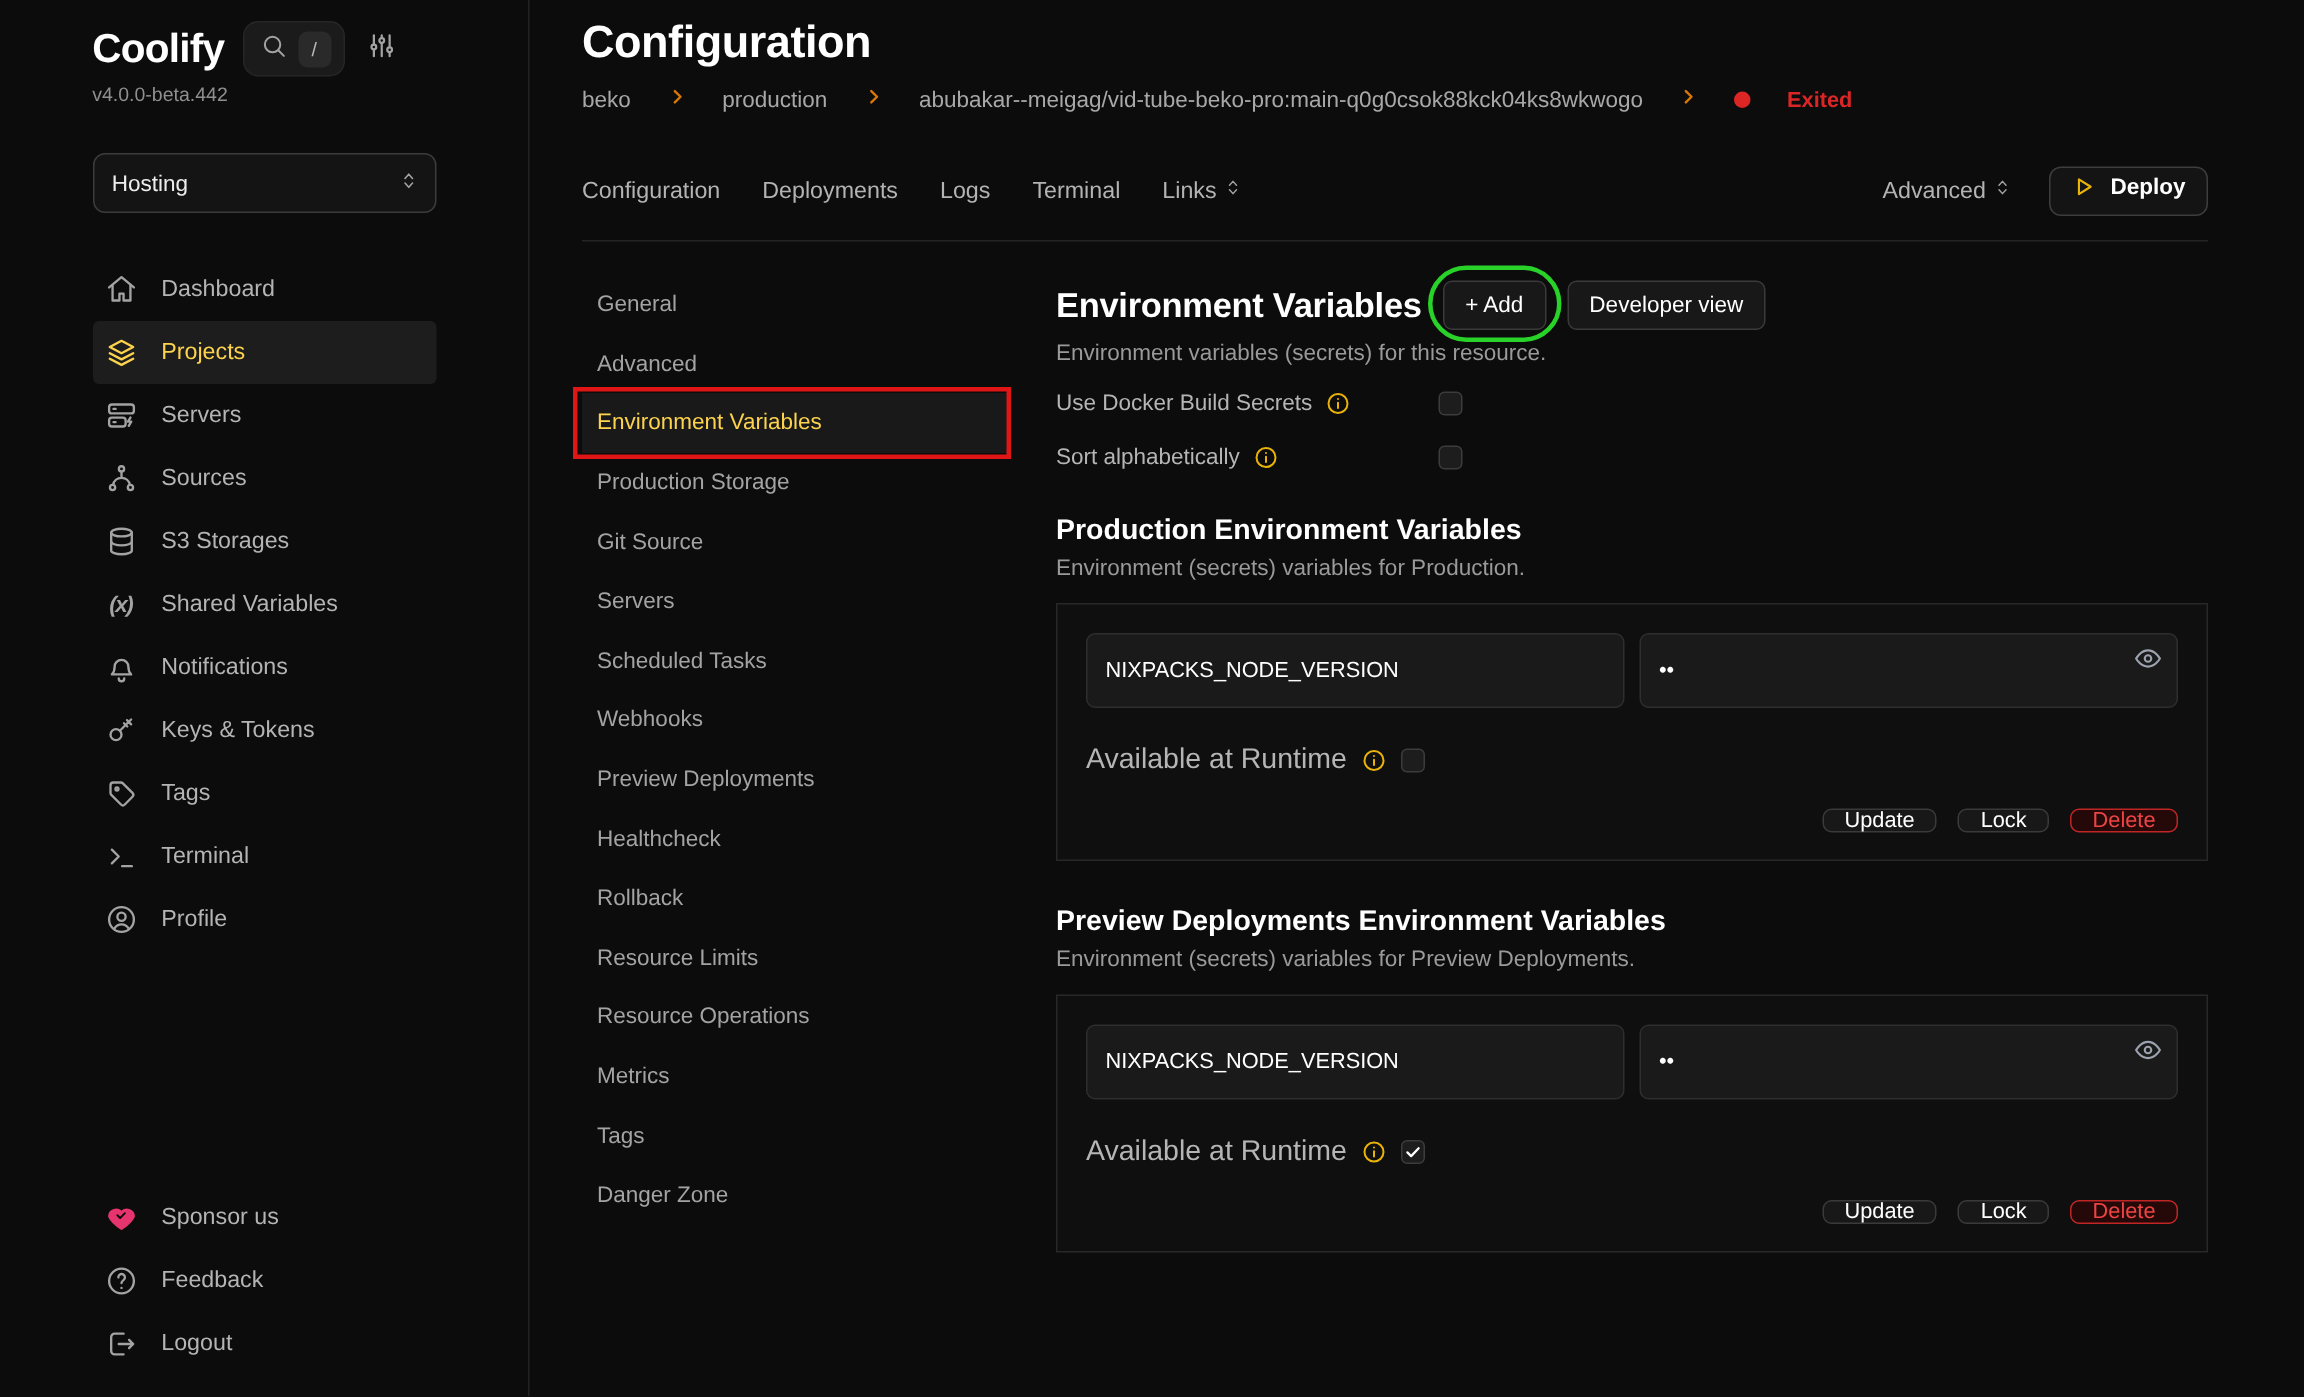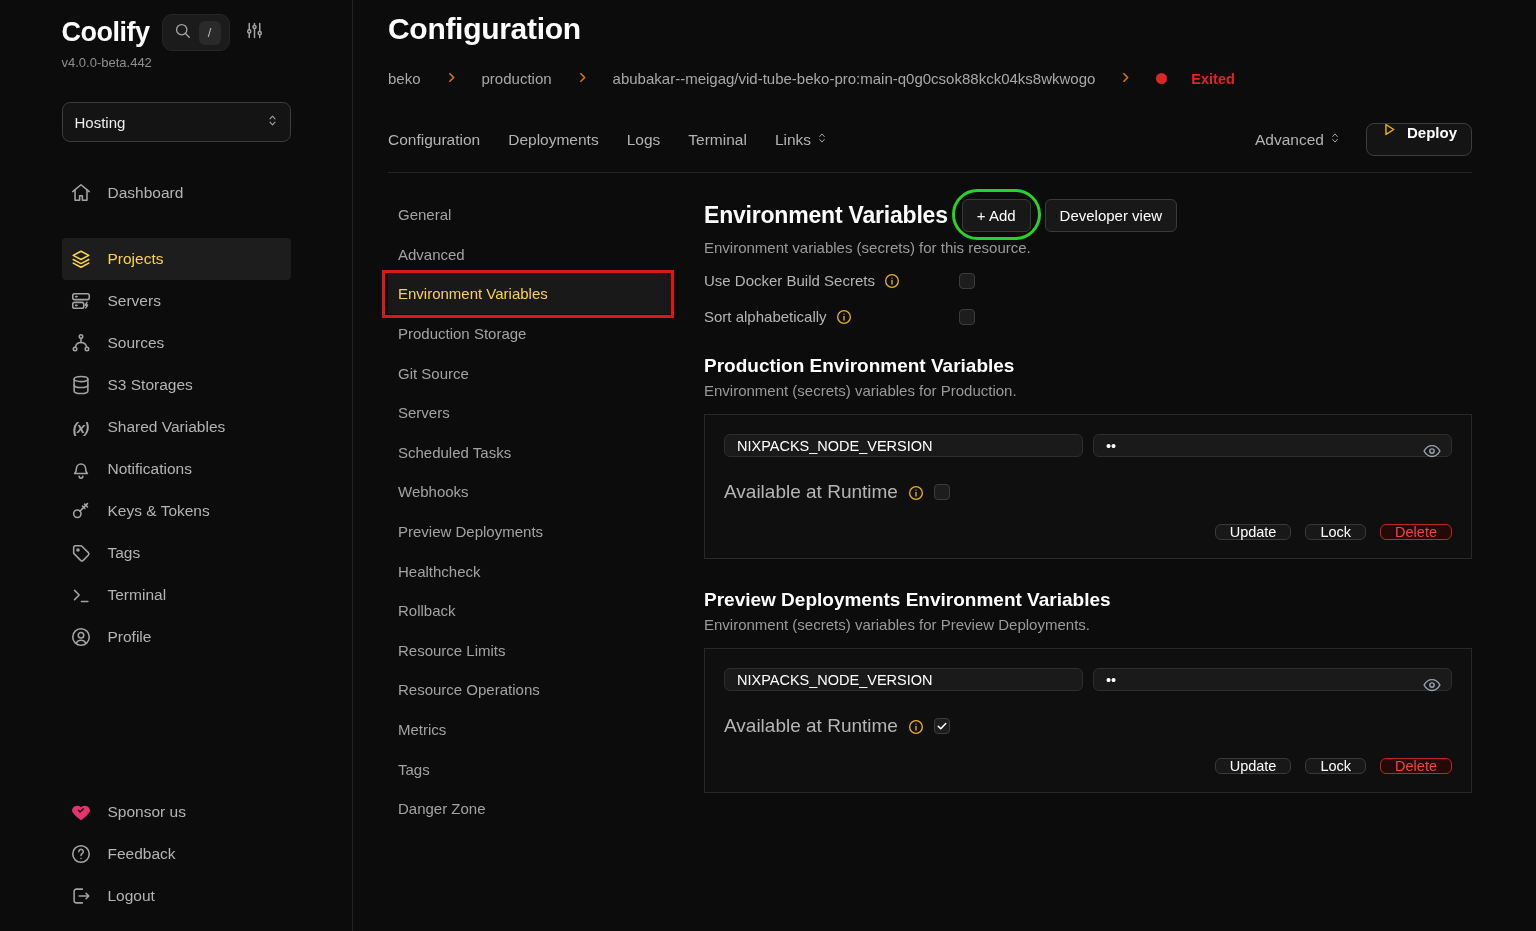--- a/index.html
+++ b/index.html
@@ -19,40 +19,40 @@
     display:flex; align-items:center; justify-content:center; font-size:13px; }
   .sliders-btn { margin-left:2px; cursor:pointer; display:flex; align-items:center; }
   .version { font-size:13px; color:#8f8f8f; margin-top:4px; }
   .team-select { margin-top:32px; height:40px; background:#141414; border:1px solid #3c3c3c;
     border-radius:8px; display:flex; align-items:center; justify-content:space-between;
     padding:0 10px 0 12px; color:#ededed; font-size:15px; cursor:pointer; }
   .nav { margin-top:30px; display:flex; flex-direction:column; }
   .nav-item { display:flex; align-items:center; gap:16px; height:42px; padding-left:8px;
     font-size:15.5px; color:#b4b4b4; cursor:pointer; border-radius:4px; }
   .nav-item .ico { width:22px; height:22px; display:flex; align-items:center; justify-content:center; }
-  .nav-item.active { background:#1d1d1d; color:#fcd34d;margin-top:24px; }
+  .nav-item.active { background:#1d1d1d; color:#fcd34d; }
   .nav-foot { margin-top:auto; display:flex; flex-direction:column; }
   svg.icn { stroke:#a3a3a3; fill:none; stroke-width:1.7; stroke-linecap:round; stroke-linejoin:round; }
   .nav-item.active svg.icn { stroke:#fcd34d; }
   .xvar { font-size:15px; font-weight:bold; color:#a3a3a3; letter-spacing:-1px; font-style:italic; }
 
   
   .main { flex:1; padding:12px 64px 0 35px; display:flex; flex-direction:column; }
   .page-title { font-size:30px; font-weight:bold; color:#fff; letter-spacing:-0.3px; }
-  .breadcrumb { display:flex; align-items:center; gap:24px; margin-top:24px; font-size:15px; color:#a8a8a8; }
+  .breadcrumb { display:flex; align-items:center; gap:24px; margin-top:12px; font-size:15px; color:#a8a8a8; }
   .crumb { cursor:pointer; }
   .status-dot { width:11px; height:11px; border-radius:50%; background:#dc2626; }
   .status-txt { color:#dc2626; font-weight:bold; font-size:14.5px; }
 
   .tabbar { display:flex; align-items:center; margin-top:36px; }
   .tabs { display:flex; align-items:center; gap:28px; font-size:15.5px; color:#b3b3b3; }
   .tab { cursor:pointer; display:flex; align-items:center; gap:4px; }
   .tab-right { margin-left:auto; display:flex; align-items:center; gap:24px; }
   .adv { display:flex; align-items:center; gap:4px; font-size:15.5px; color:#b3b3b3; cursor:pointer; }
-  .deploy-btn { display:flex; align-items:flex-end; gap:9px; height:33px; padding:14px 14px;
+  .deploy-btn { display:flex; align-items:flex-start; gap:9px; height:33px; padding:4px 14px;
     background:#141414; border:1px solid #3d3d3d; border-radius:8px; color:#fff;
     font-size:15px; font-weight:bold; cursor:pointer; }
   .hr { border:none; border-top:1px solid #242424; margin-top:16px; }
 
   .content-row { display:flex; margin-top:22px; }
   .subnav { width:285px; min-width:285px; display:flex; flex-direction:column; }
   .subnav-item { height:39.6px; display:flex; align-items:center; padding-left:10px;
     font-size:15px; color:#a3a3a3; cursor:pointer; position:relative; }
   .subnav-item.active { background:#191919; color:#fcd34d; }
   .red-ann { position:absolute; left:-6px; right:-1px; top:-4px; bottom:-4px;
@@ -69,21 +69,21 @@
   .desc { font-size:15px; color:#9a9a9a; margin-top:7px; }
   .toggle-row { display:flex; align-items:center; margin-top:19px; }
   .toggle-lab { display:flex; align-items:center; gap:9px; width:255px; font-size:15px; color:#b5b5b5; }
   .info { width:16px; height:16px; min-width:16px; }
   .cbx { width:16px; height:16px; background:#1d1d1d; border:1px solid #3c3c3c; border-radius:4px;
     cursor:pointer; display:flex; align-items:center; justify-content:center; }
   .h3 { font-size:19px; font-weight:bold; color:#fff; margin-top:30px; }
   .card { margin-top:15px; border:1px solid #282828; background:#0f0f0f; padding:19px 19px 18px 19px; }
   .inputs { display:flex; gap:10px; }
   .inwrap { position:relative; flex:1; }
-  .tin { width:100%; height:23px; background:#1a1a1a; border:1px solid #2e2e2e; border-radius:6px;
+  .tin { width:100%; height:50px; background:#1a1a1a; border:1px solid #2e2e2e; border-radius:6px;
     padding:0 34px 0 12px; color:#fff; font-size:14.5px; font-family:inherit; outline:none; }
   .eye { position:absolute; right:10px; top:7px; cursor:pointer; }
   .runtime { display:flex; align-items:center; gap:10px; margin-top:24px; font-size:19px; color:#b5b5b5; }
   .card-btns { display:flex; justify-content:flex-end; gap:14px; margin-top:21px; }
   .btn.sm { height:16px; font-size:14.5px; }
   .btn.danger { background:#250909; border:1px solid #c02626; color:#ef4444; }
 </style>
 </head>
 <body>
 

